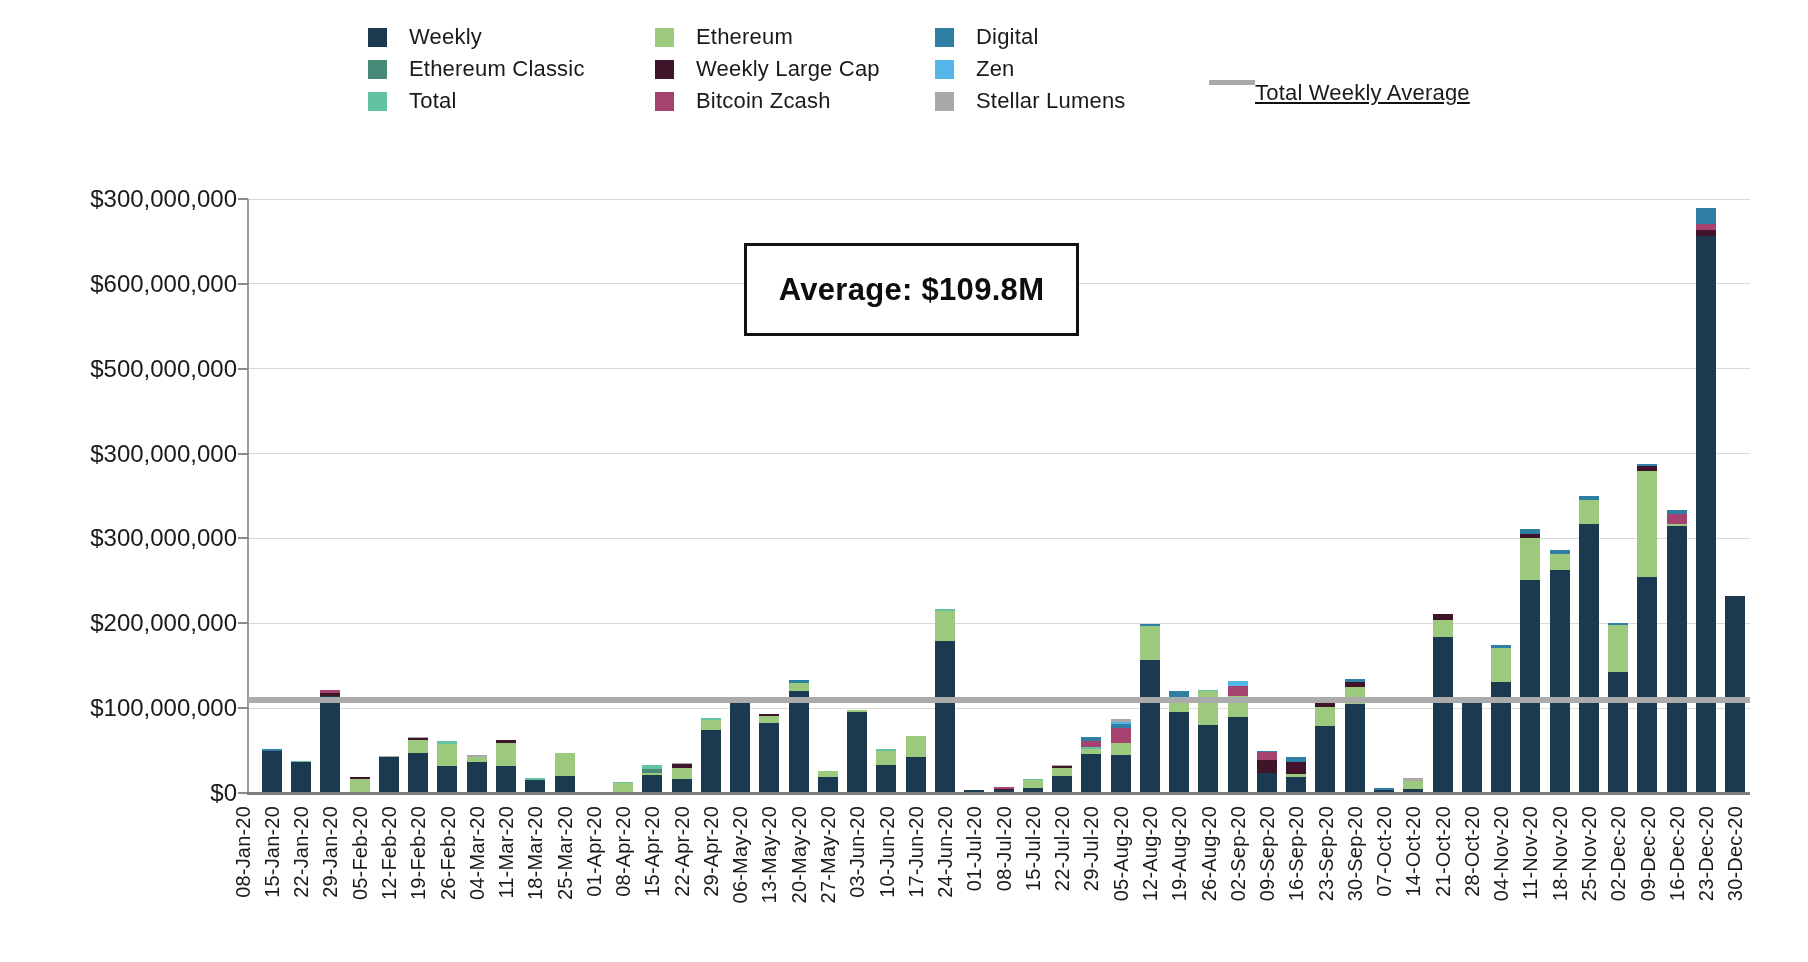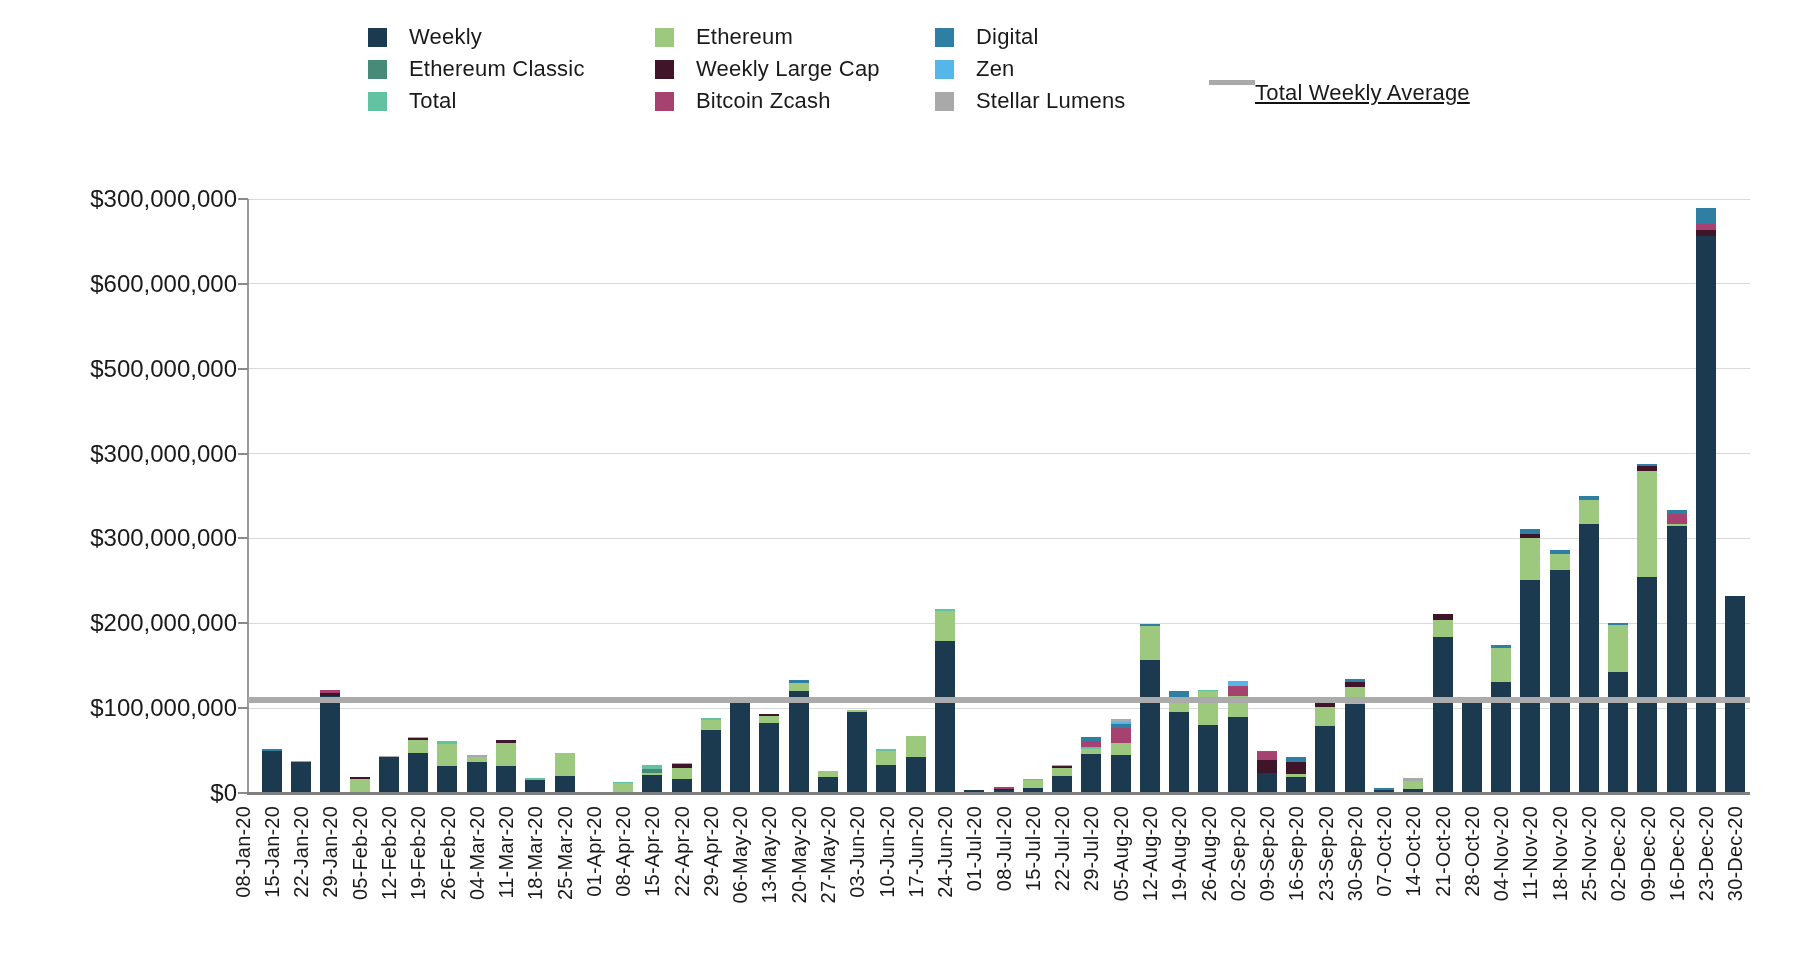--- a/index.html
+++ b/index.html
@@ -527,14 +527,17 @@
         <div class="x-label" style="left: 1559.75px;">18-Nov-20</div>
         <div class="x-label" style="left: 1589.02px;">25-Nov-20</div>
         <div class="x-label" style="left: 1618.29px;">02-Dec-20</div>
         <div class="x-label" style="left: 1647.56px;">09-Dec-20</div>
         <div class="x-label" style="left: 1676.83px;">16-Dec-20</div>
         <div class="x-label" style="left: 1706.1px;">23-Dec-20</div>
         <div class="x-label" style="left: 1735.37px;">30-Dec-20</div>
       </div>
   </div>
 
+  <div id="annotation">
+    <span id="annotation-text">Average: $109.8M</span>
+  </div>
 
 </div>
 
 </body></html>

